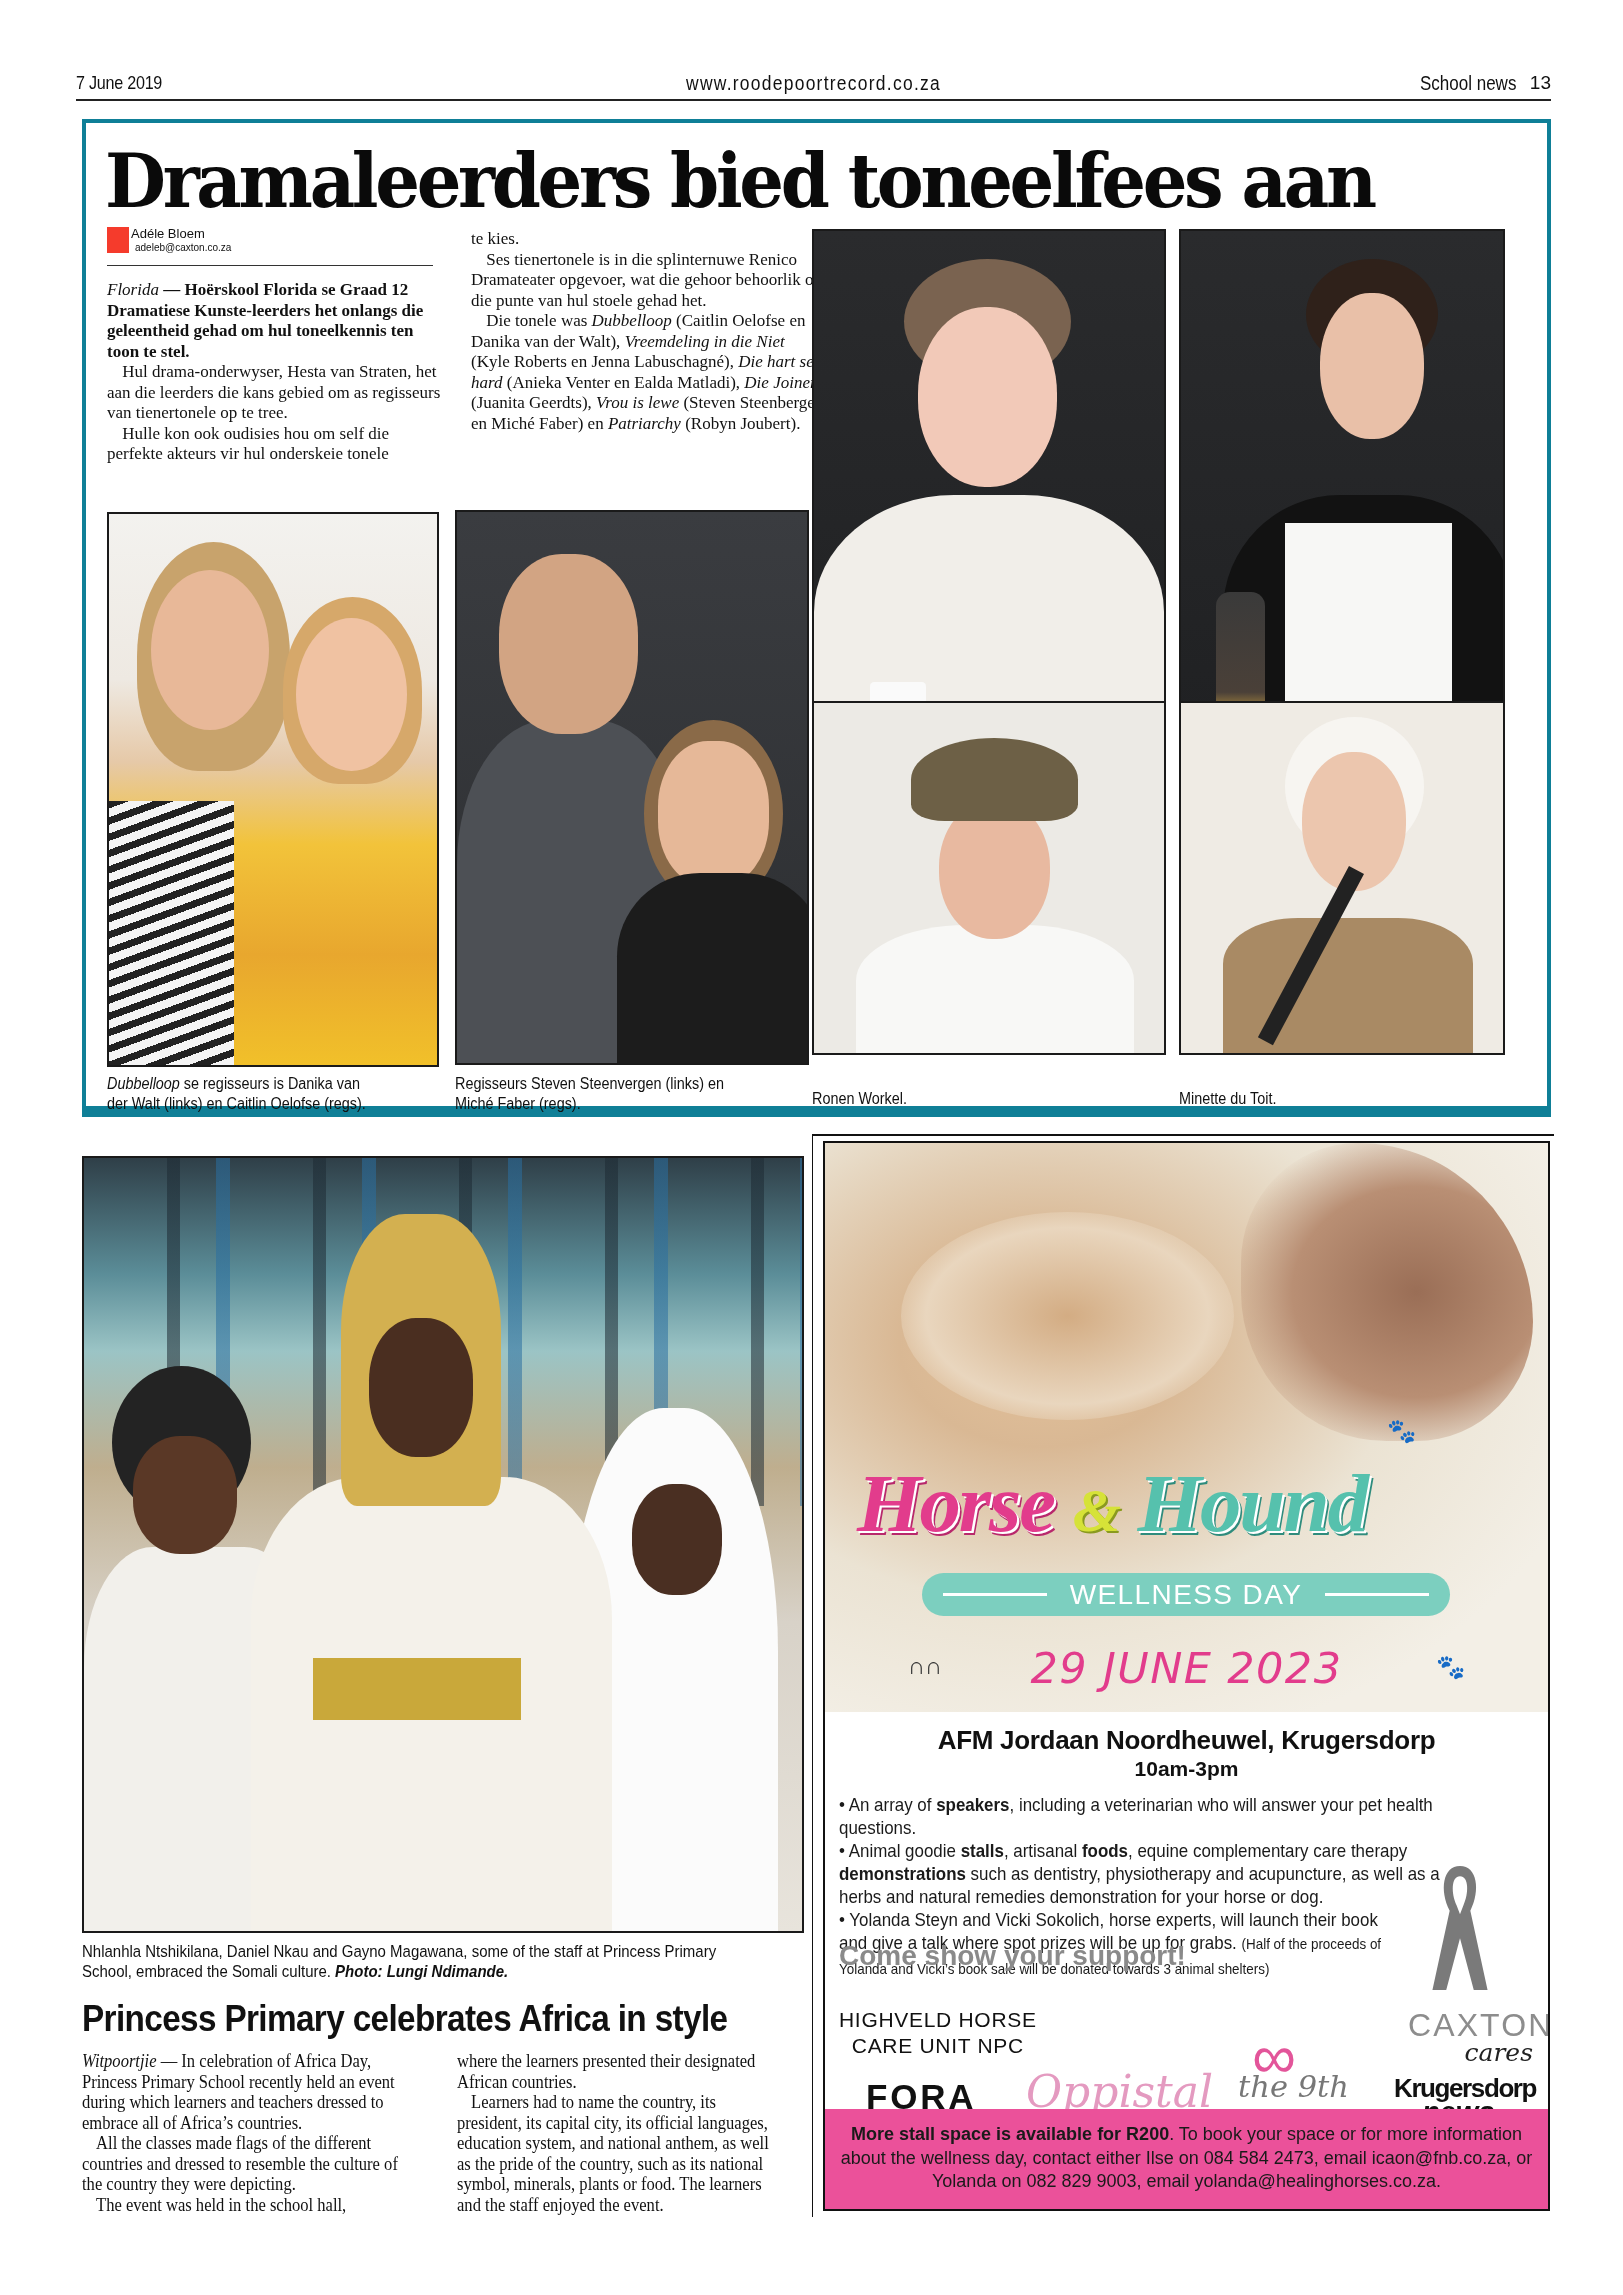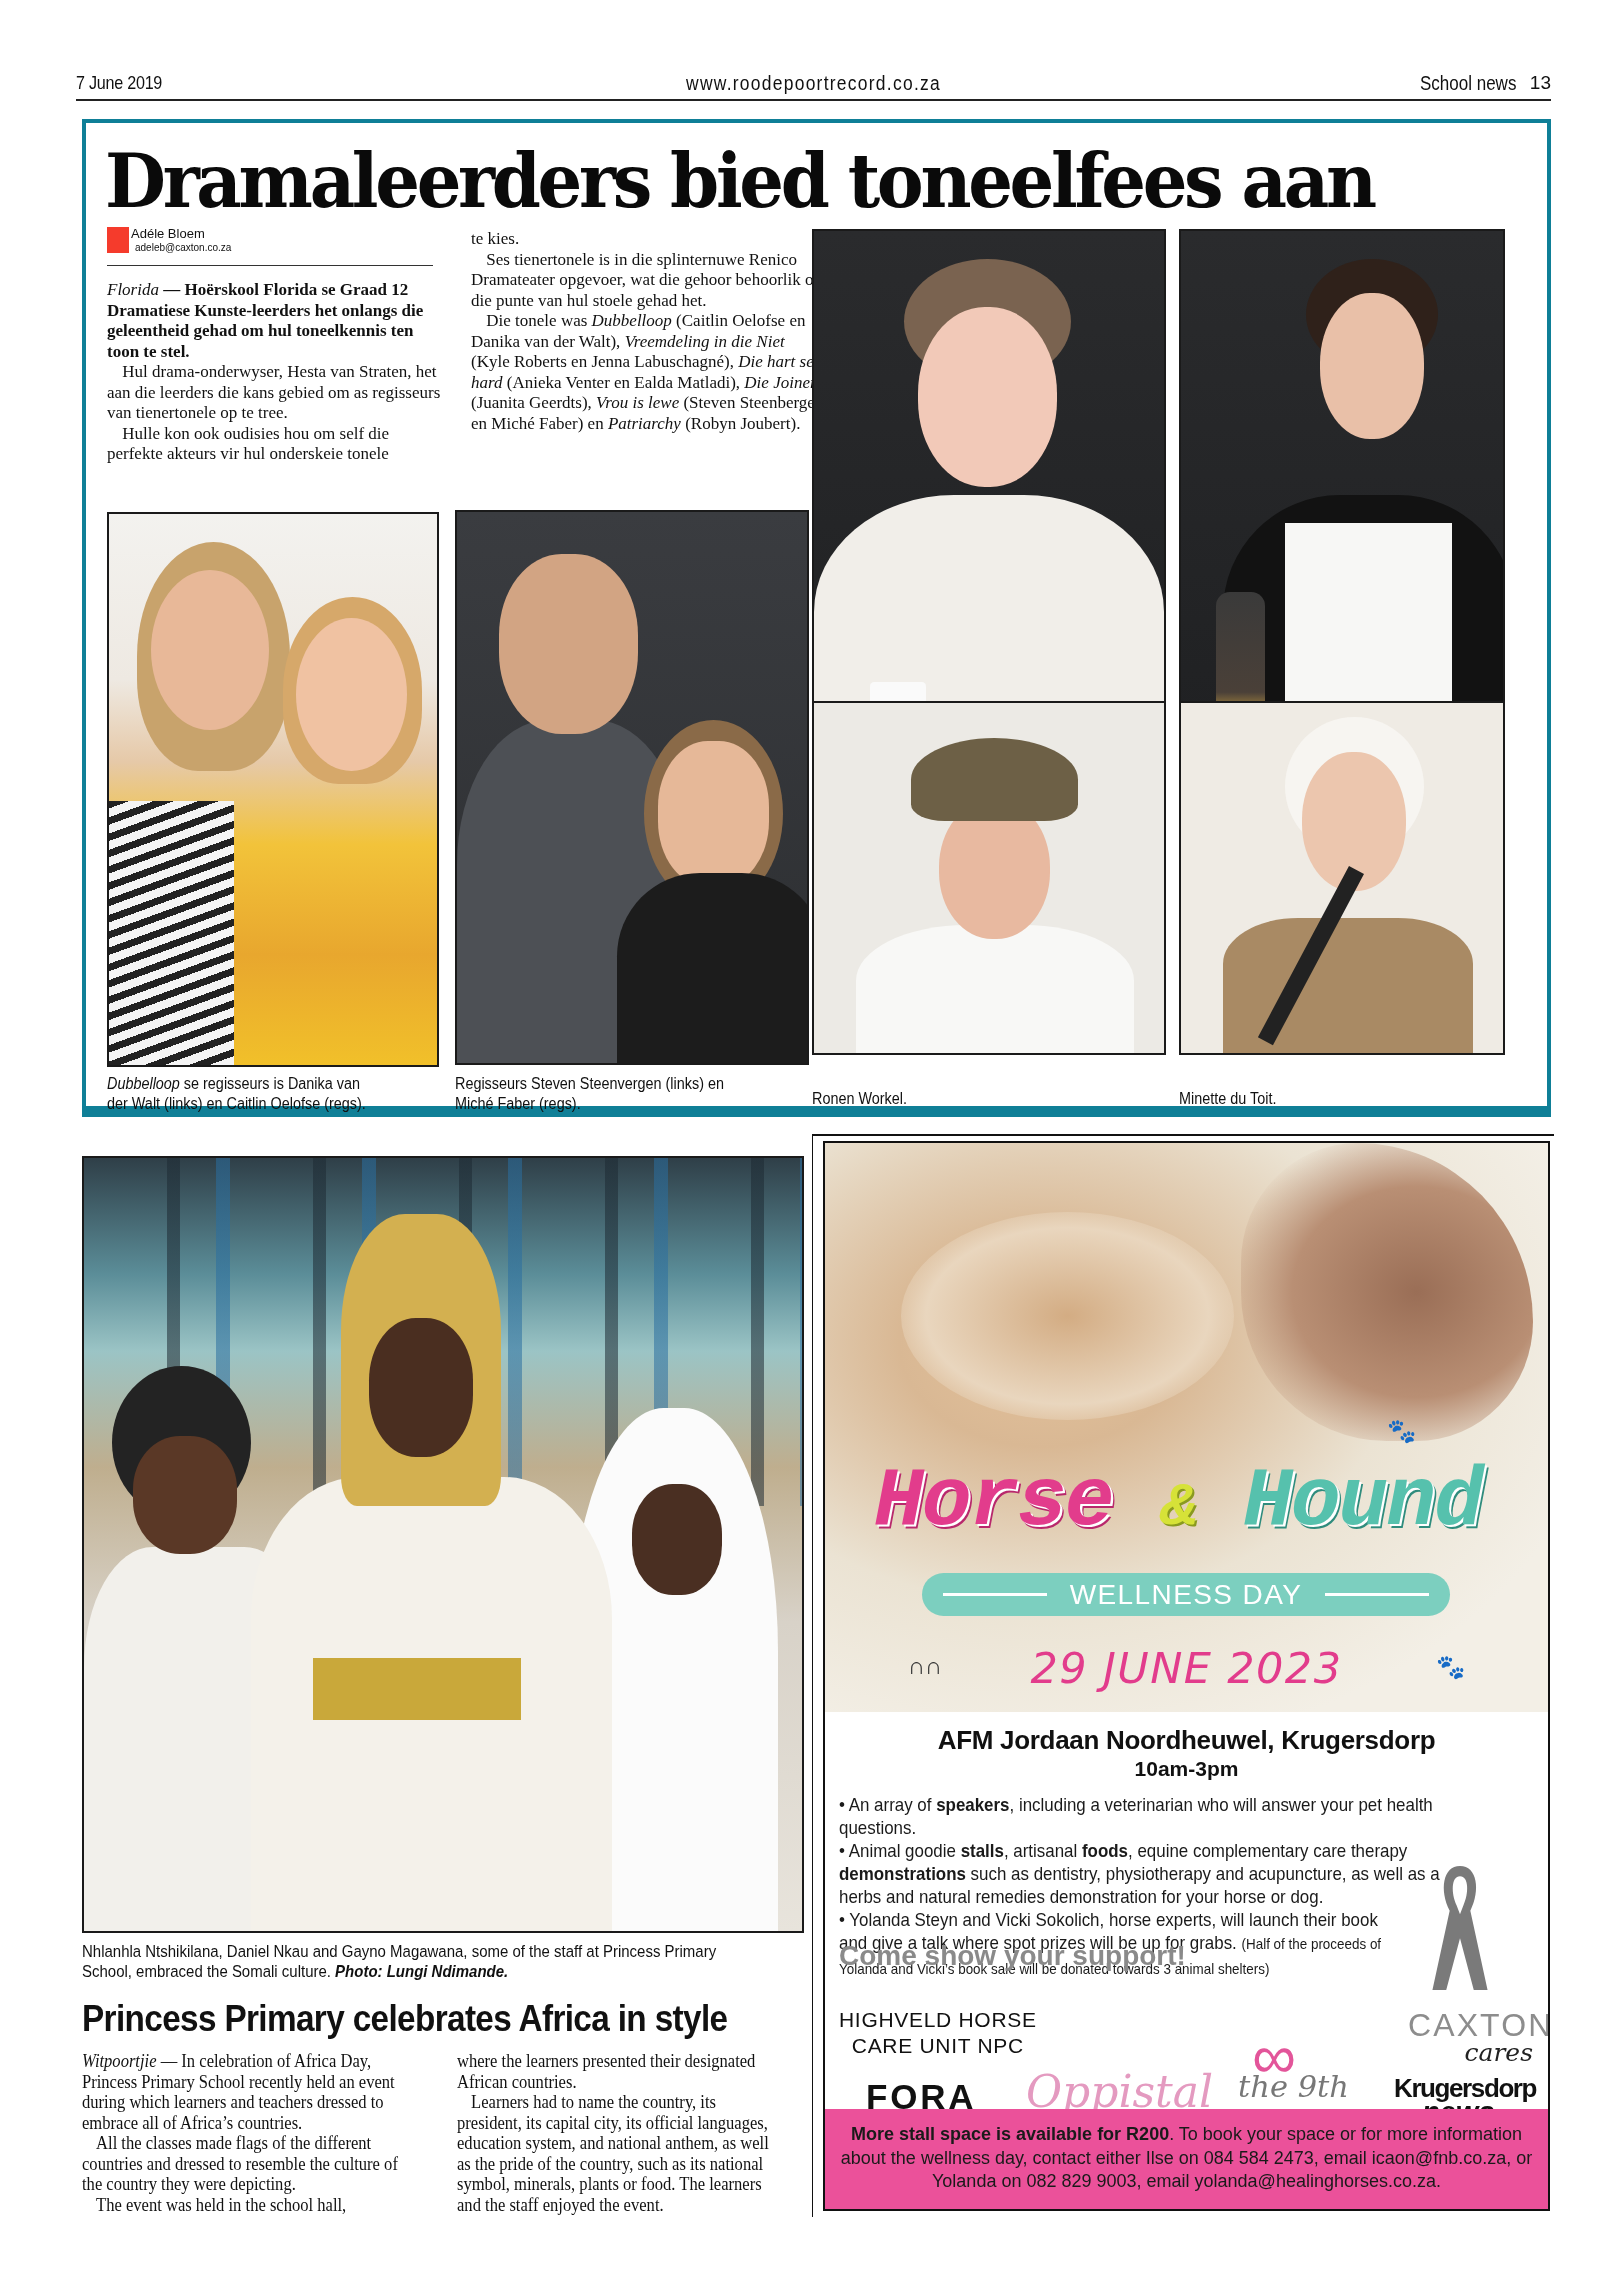--- a/index.html
+++ b/index.html
@@ -95,21 +95,21 @@
   .acol1 { left: 82px; }
   .acol2 { left: 457px; }
 
   
   .ad-outer { position: absolute; left: 812px; top: 1134px; width: 742px; height: 1083px; border-top: 2.8px solid #111; border-left: 1.4px solid #111; }
   .ad { position: absolute; left: 823px; top: 1141px; width: 727px; height: 1070px; border: 2.8px solid #111; background: #fff; overflow: hidden; }
   .ad-hero { position: absolute; left: 0; top: 0; width: 100%; height: 569px;
     background: radial-gradient(ellipse at 30% 35%, #e5c39c 0%, #d9b894 20%, #ebe3d3 50%, #f3efe6 80%); }
   .ad-horse { position: absolute; left: 416px; top: 0; width: 292px; height: 298px; border-radius: 40% 60% 40% 50%; background: radial-gradient(ellipse at 60% 50%, #9a6e56 0%, #b98f74 50%, rgba(230,210,190,0) 80%); }
   .ad-dog { position: absolute; left: 76px; top: 69px; width: 333px; height: 208px; border-radius: 50%; background: radial-gradient(ellipse, #d3ac83 0%, #e9d6be 60%, rgba(240,230,215,0) 80%); }
-  .ad-title { position: absolute; left: 49px; top: 312px; font-family: Liberation Mono, monospace; font-style: italic; font-weight: bold; font-size: 83px; letter-spacing: -2.1px; white-space: nowrap; }
+  .ad-title { position: absolute; left: 32px; top: 312px; font-family: Liberation Serif, serif; font-style: italic; font-weight: bold; font-size: 83px; letter-spacing: -2.1px; white-space: nowrap; }
   .ad-title .horse { color: #e23c8c; text-shadow: 2.1px 2.1px 0 #fff, 3.5px 3.5px 0 #b8286c; }
   .ad-title .amp { color: #d6e238; font-size: 62px; text-shadow: 2.1px 2.1px 0 #8a9a1f; }
   .ad-title .hound { color: #56c1ad; text-shadow: 2.1px 2.1px 0 #fff, 3.5px 3.5px 0 #2f8c7d; }
   .ad-wellness { position: absolute; left: 97px; top: 430px; width: 528px; height: 43px; border-radius: 21.5px; background: #7ccfbf; color: #fff; text-align: center; font-size: 28px; line-height: 43px; letter-spacing: 1.4px; }
   .ad-wellness:before, .ad-wellness:after { content: ""; position: absolute; top: 20px; width: 104px; height: 2.8px; background: #fff; }
   .ad-wellness:before { left: 21px; }
   .ad-wellness:after { right: 21px; }
   .ad-date { position: absolute; left: 0; right: 0; top: 500px; text-align: center; font-family: "DejaVu Sans", sans-serif; font-style: italic; font-size: 43px; color: #e23c8c; letter-spacing: 1.4px; }
   .paw { position: absolute; font-size: 23.6px; color: #111; }
   .ad-venue { position: absolute; left: 0; right: 0; top: 582px; text-align: center; font-size: 26px; font-weight: bold; letter-spacing: -0.3px; }

